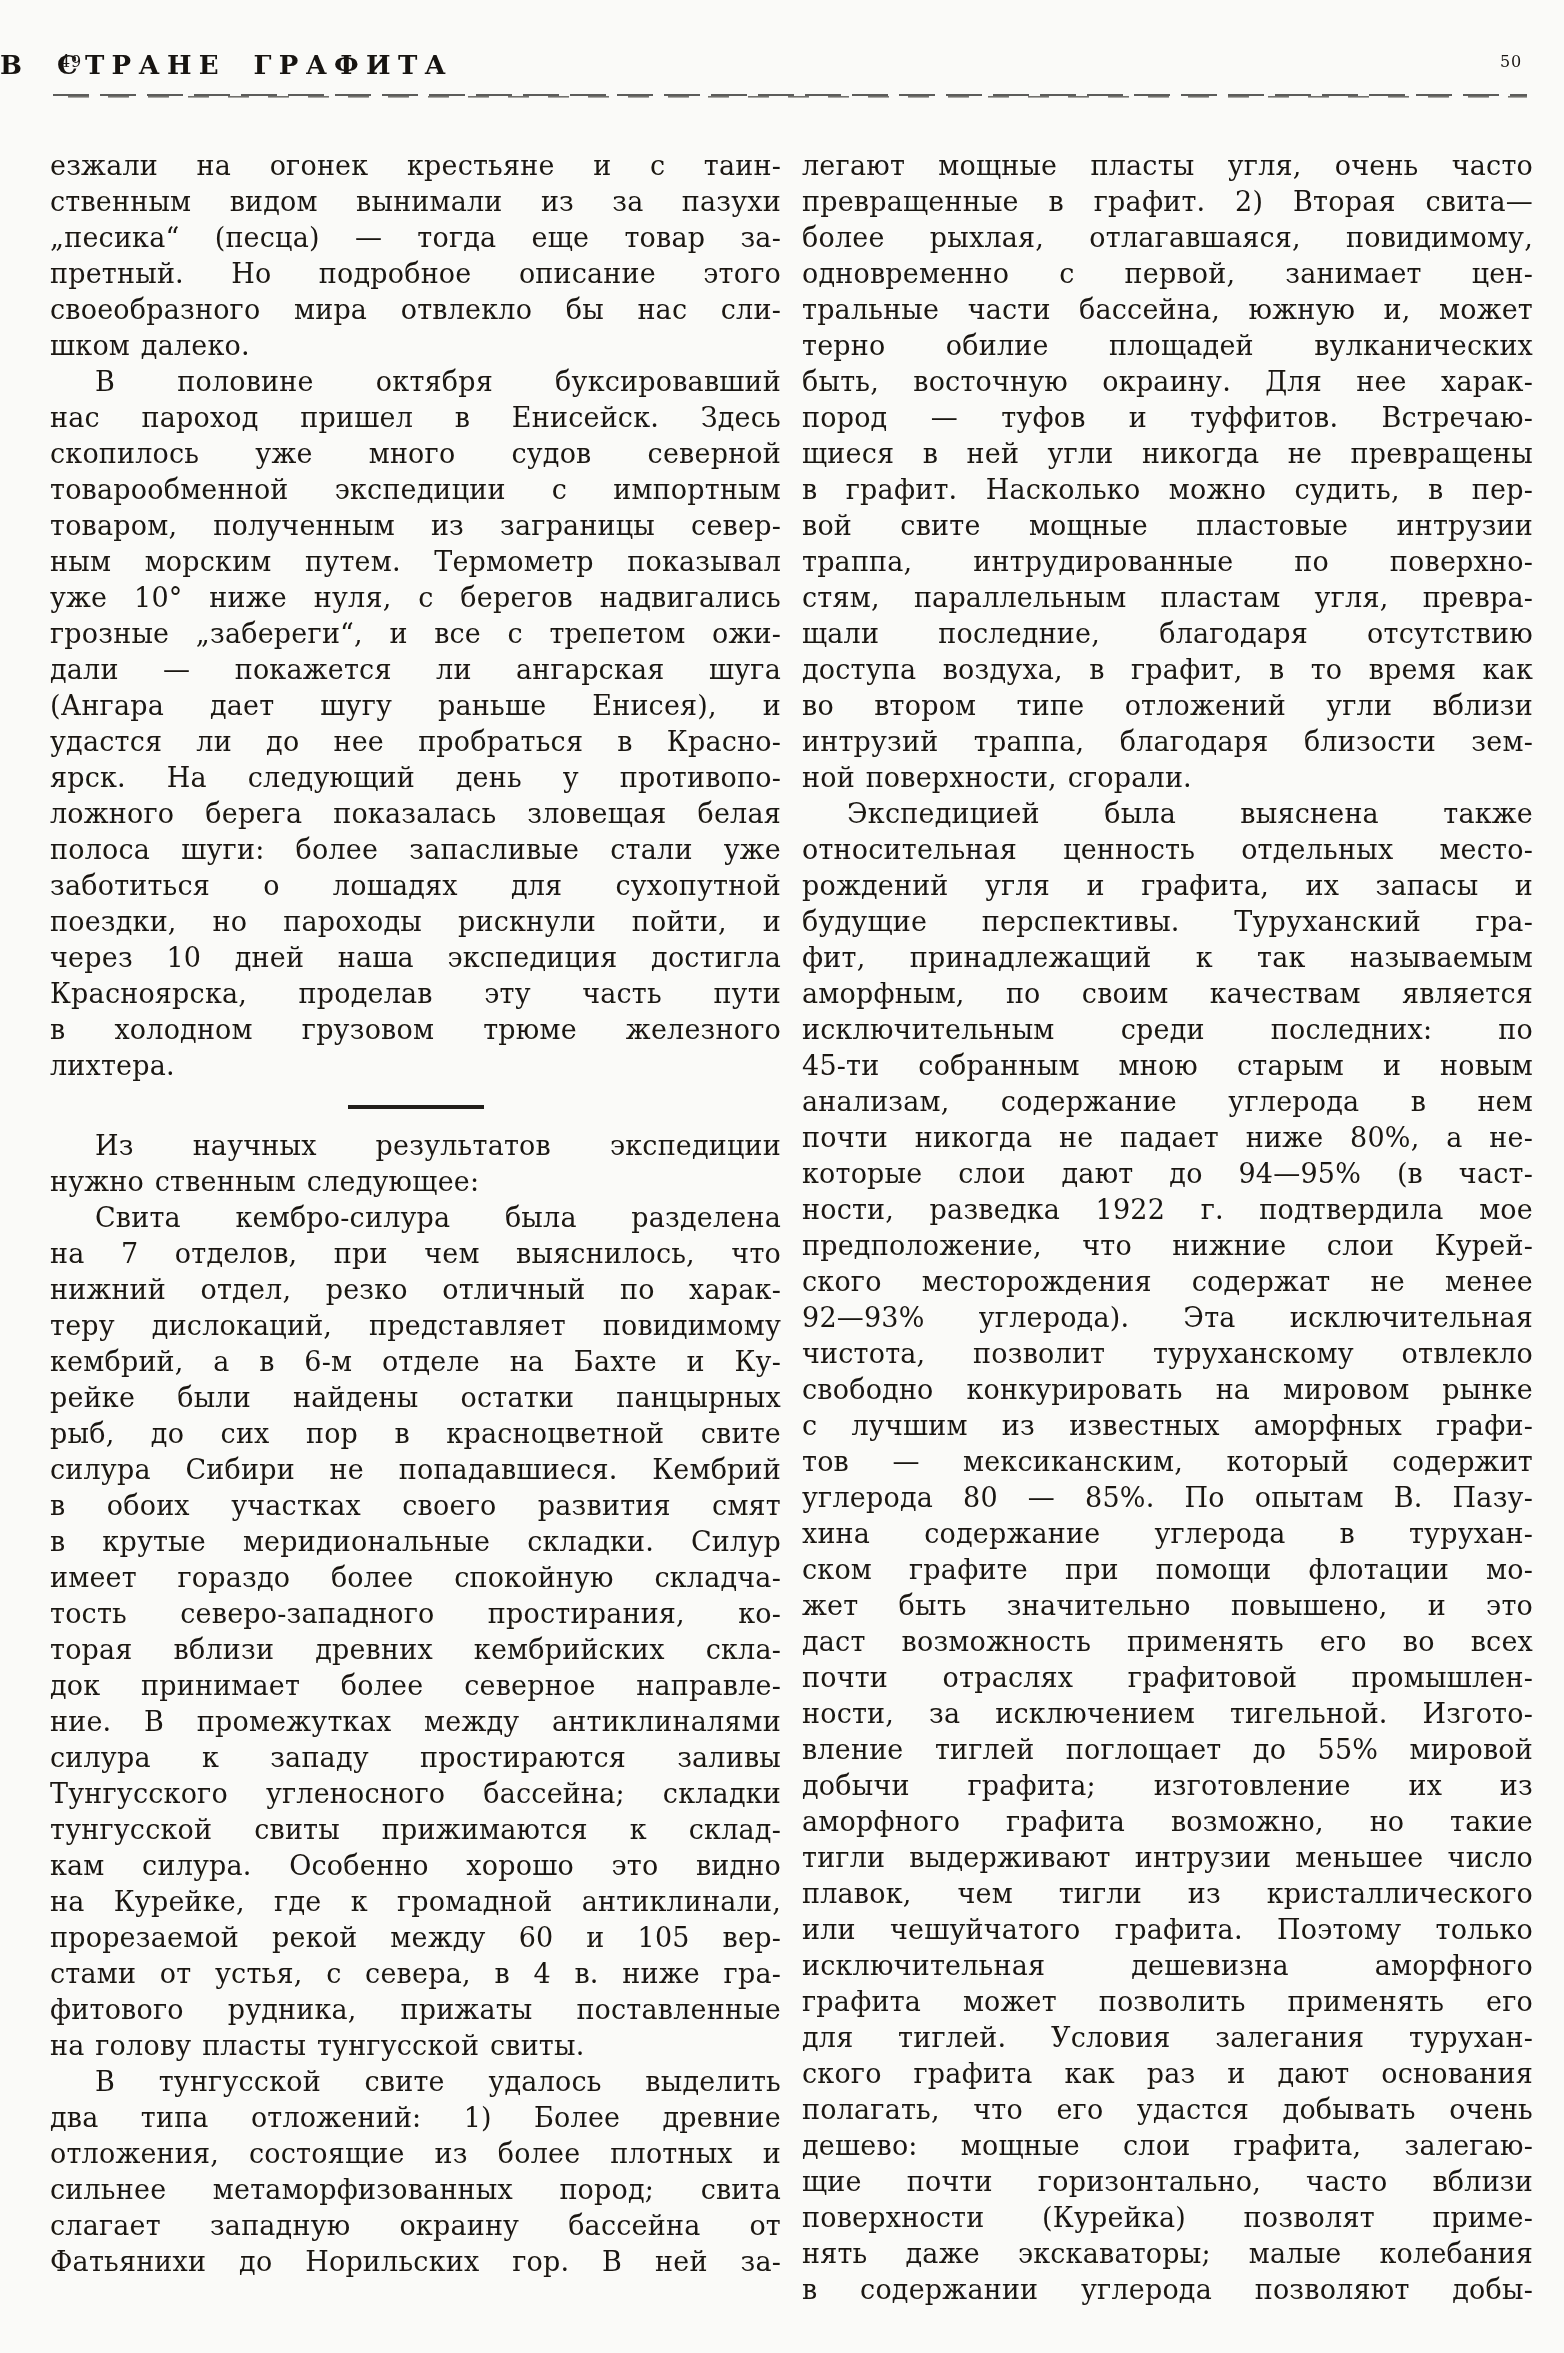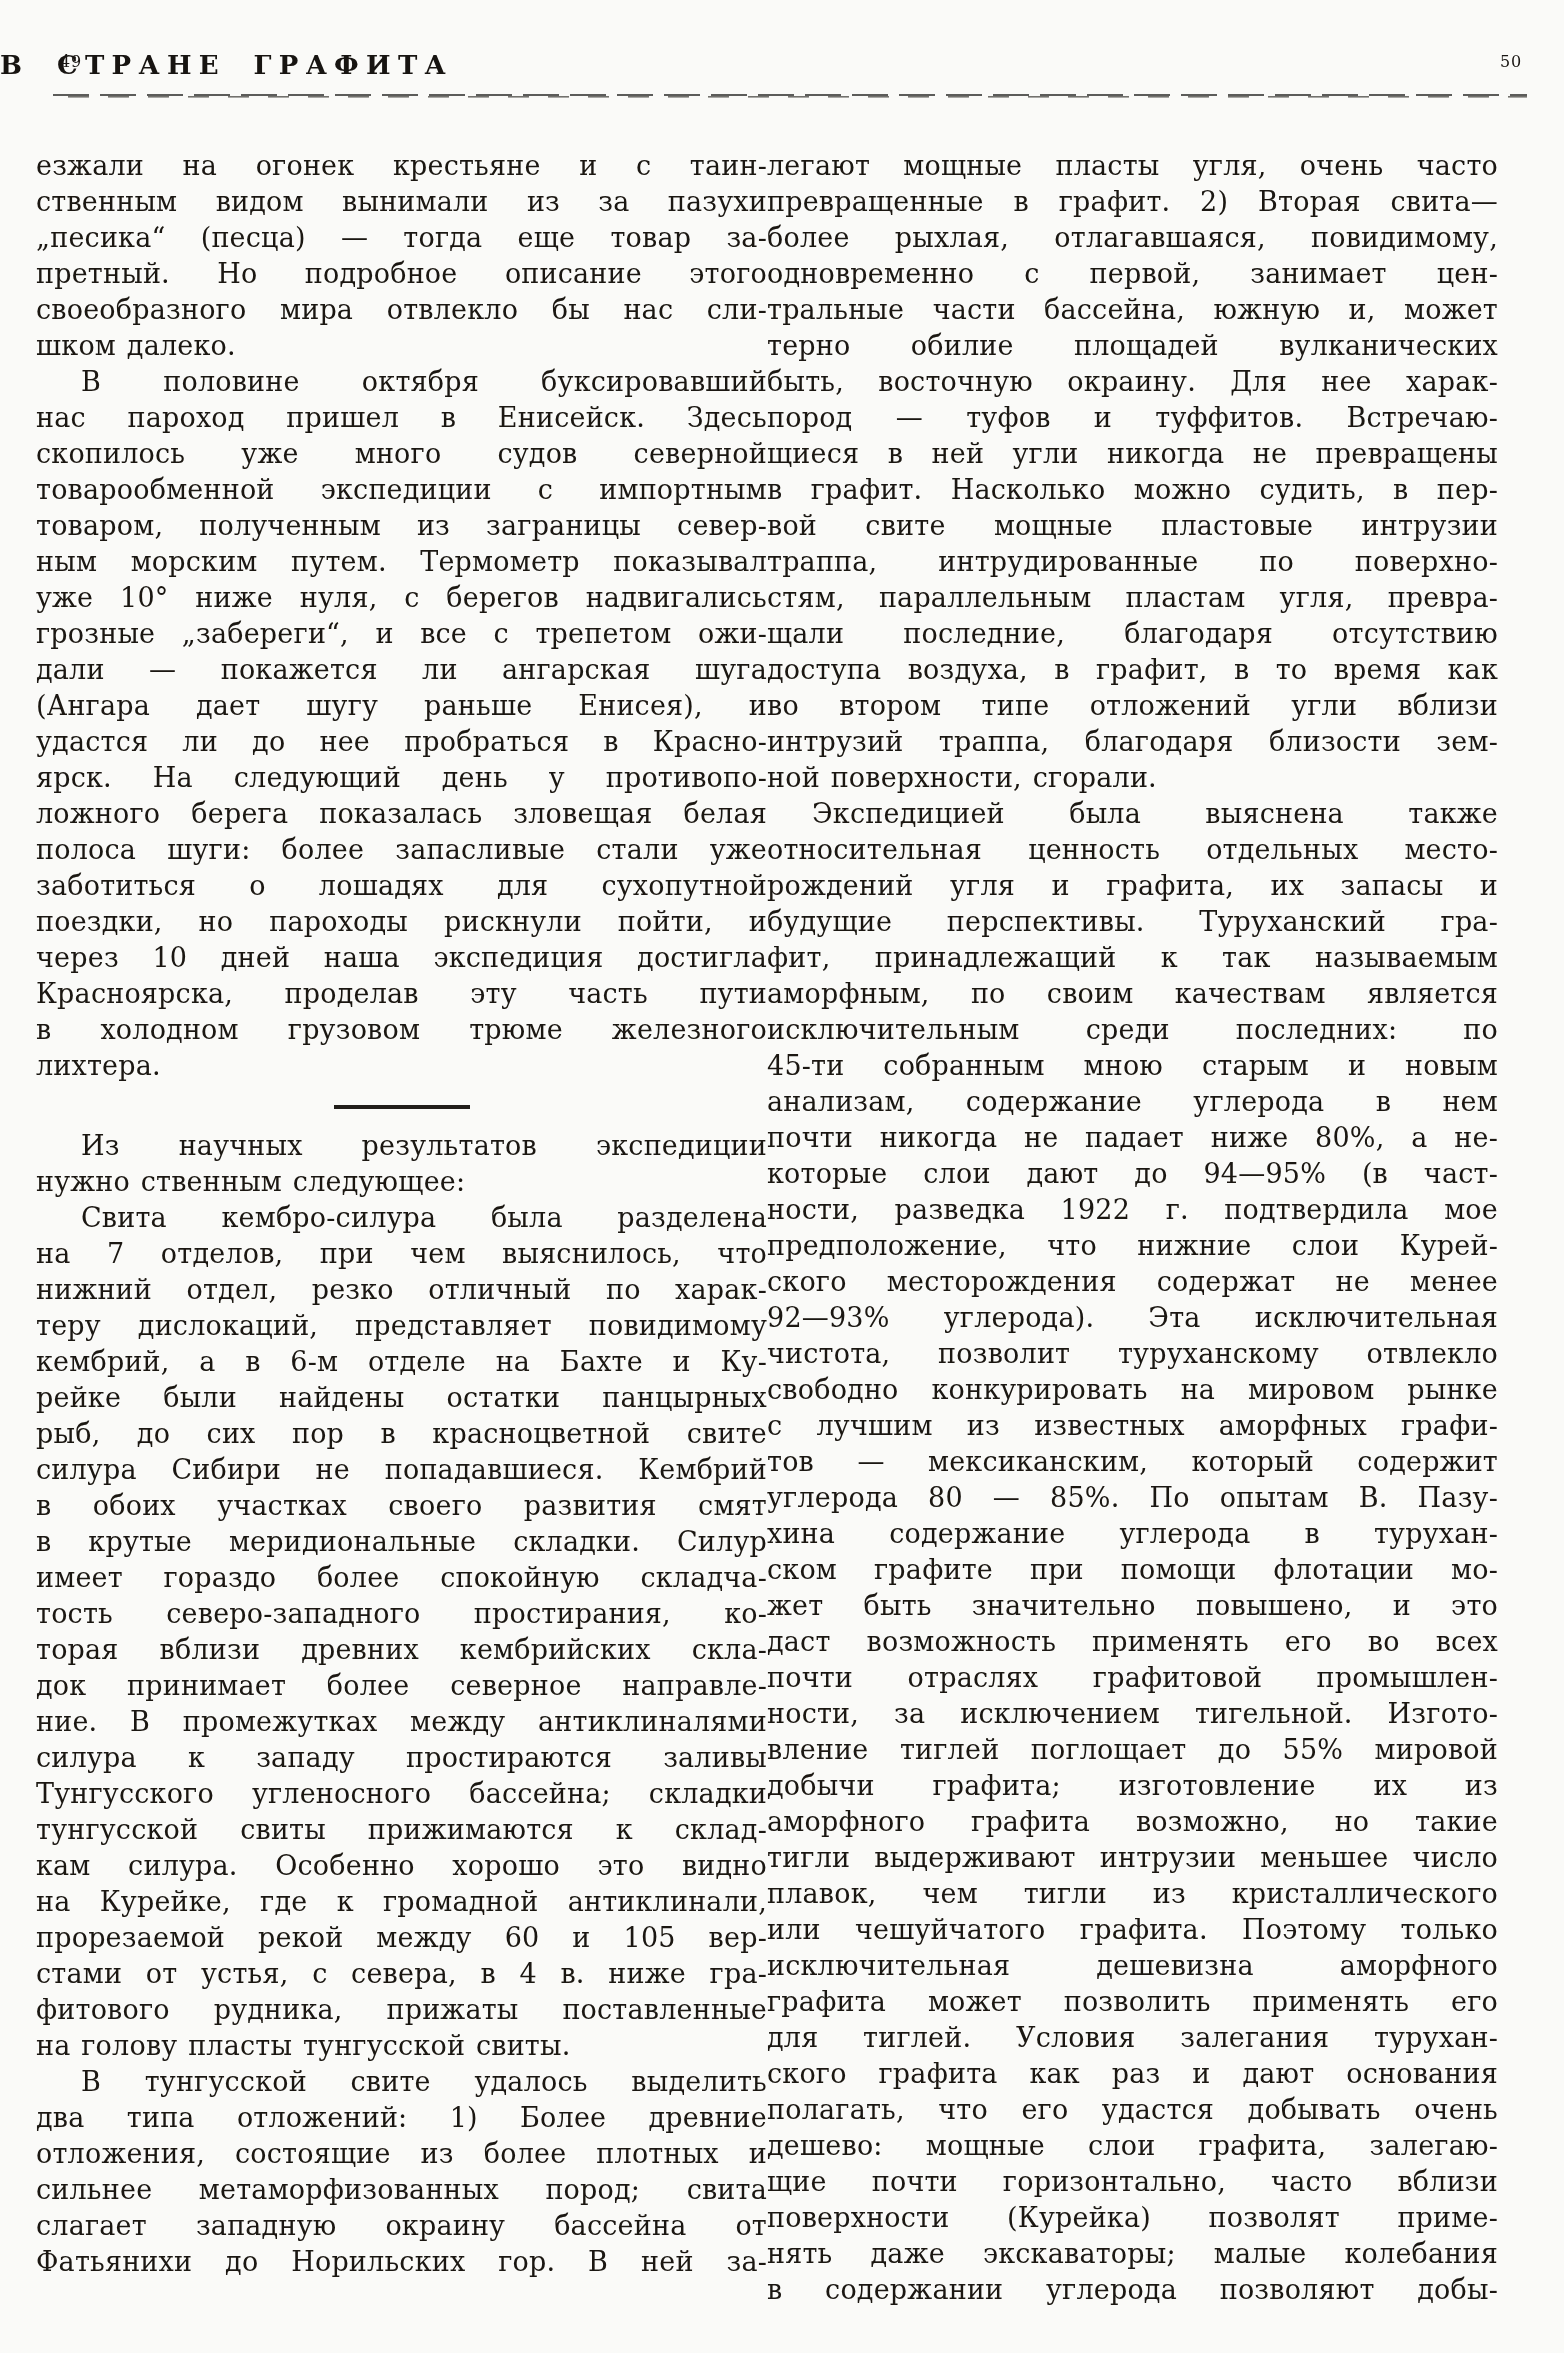--- a/index.html
+++ b/index.html
@@ -32,22 +32,22 @@
       repeating-linear-gradient(90deg, #3a3a38 0 36px, rgba(0,0,0,0) 36px 47px),
       repeating-linear-gradient(90deg, rgba(0,0,0,0) 0 9px, #55534f 9px 30px, rgba(0,0,0,0) 30px 40px);
     background-size: 100% 2.4px, 100% 1.6px;
     background-position: 0 0.8px, 5.7px 3.2px;
     background-repeat: no-repeat;
     opacity: .82;
   }
 
   
   .columns {
-    position: absolute; top: 148px; left: 36px;
-    display: flex; 
+    position: absolute; top: 148px; left: 50px;
+    display: flex; gap: 21px;
   }
   .col { width: 731px; }
   .para { margin: 0; }
   .line {
     font-size: 27px;
     line-height: 36px;
     letter-spacing: 0.2px;
     word-spacing: 2px;
     text-align: justify;
     text-align-last: justify;

